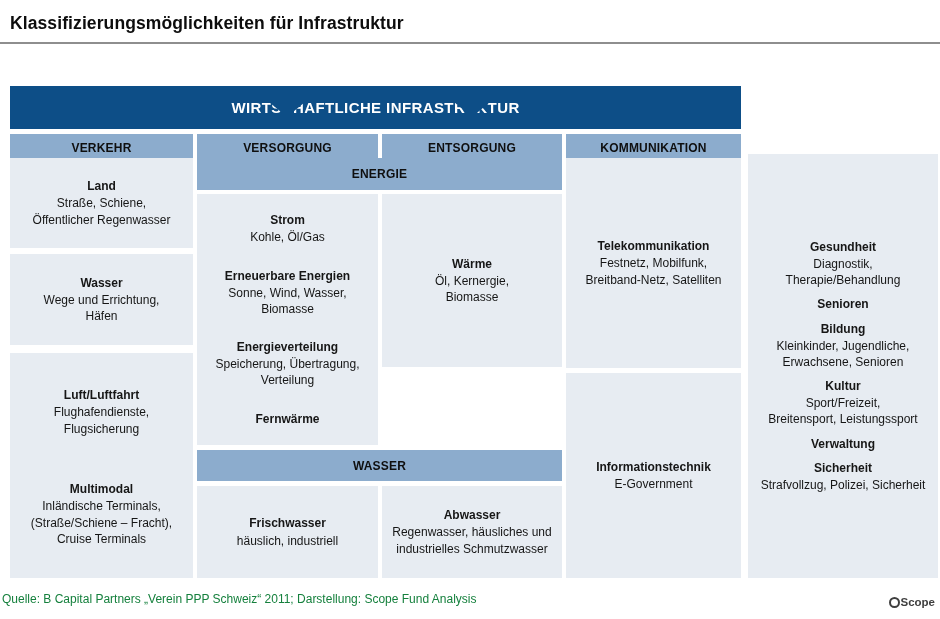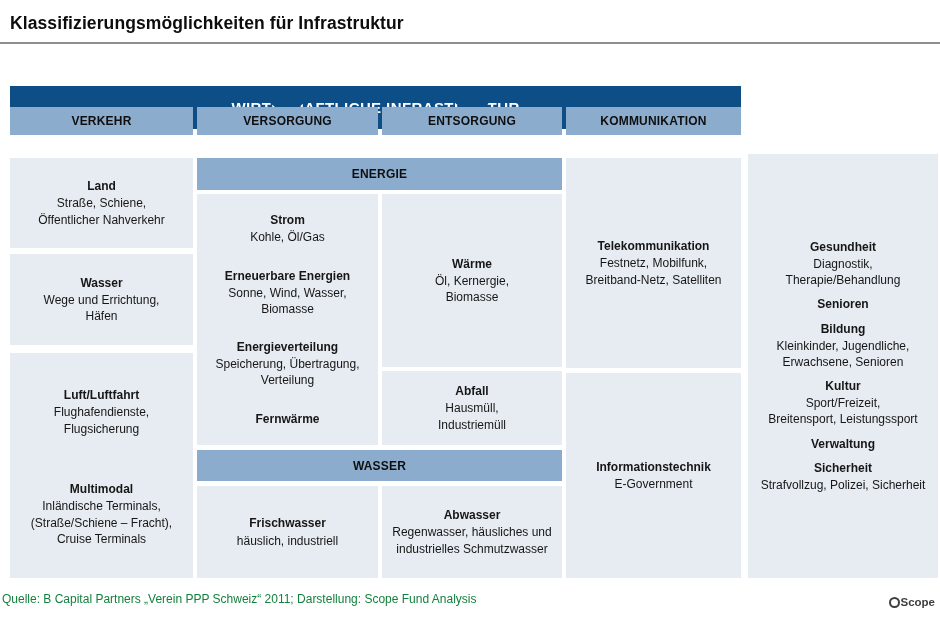--- a/index.html
+++ b/index.html
@@ -29,21 +29,21 @@
   .arrow {
     position: absolute; top: 102px; width: 0; height: 0;
     border-left: 18px solid transparent; border-right: 18px solid transparent;
     border-top: 15px solid #0d4e87;
   }
 
   .bar {
     background: #8caccd; display: flex; align-items: center; justify-content: center;
     font-weight: 700; font-size: 12px; color: #0f0f0f; letter-spacing: 0.2px;
   }
-  .col-bar { top: 107px; height: 28px; }
+  .col-bar { top: 134px; height: 28px; }
 
   .cell {
     background: #e7ecf2; display: flex; flex-direction: column;
     align-items: center; justify-content: center; text-align: center;
     font-size: 12px; line-height: 1.35; color: #161616; padding: 4px 6px;
   }
   .cell .h { font-weight: 700; }
   .cell .b { white-space: pre-line; margin-top: 1px; }
   .group { margin: 0; }
   .stack-versorgung { justify-content: center; }
@@ -78,21 +78,21 @@
   <div class="arrow" style="left:635px"></div>
 
   <div class="abs bar col-bar" style="left:10px;width:183px">VERKEHR</div>
   <div class="abs bar col-bar" style="left:197px;width:181px">VERSORGUNG</div>
   <div class="abs bar col-bar" style="left:382px;width:180px">ENTSORGUNG</div>
   <div class="abs bar col-bar" style="left:566px;width:175px">KOMMUNIKATION</div>
 
   <div class="abs cell" style="left:10px;top:158px;width:183px;height:90px">
     <div class="h">Land</div>
     <div class="b">Straße, Schiene,
-Öffentlicher Nahverkehr</div>
+Öffentlicher Regenwasser</div>
   </div>
   <div class="abs cell" style="left:10px;top:254px;width:183px;height:91px">
     <div class="h">Wasser</div>
     <div class="b">Wege und Errichtung,
 Häfen</div>
   </div>
   <div class="abs cell" style="left:10px;top:353px;width:183px;height:118px">
     <div class="h">Luft/Luftfahrt</div>
     <div class="b">Flughafendienste,
 Flugsicherung</div>
@@ -123,25 +123,20 @@
     </div>
     <div class="group">
       <div class="h">Fernwärme</div>
     </div>
   </div>
 
   <div class="abs cell" style="left:382px;top:194px;width:180px;height:173px">
     <div class="h">Wärme</div>
     <div class="b">Öl, Kernergie,
 Biomasse</div>
-  </div>
-  <div class="abs cell" style="left:382px;top:371px;width:180px;height:74px">
-    <div class="h">Abfall</div>
-    <div class="b">Hausmüll,
-Industriemüll</div>
   </div>
 
   <div class="abs bar" style="left:197px;top:450px;width:365px;height:31px">WASSER</div>
 
   <div class="abs cell" style="left:197px;top:486px;width:181px;height:92px">
     <div class="h">Frischwasser</div>
     <div class="b">häuslich, industriell</div>
   </div>
   <div class="abs cell" style="left:382px;top:486px;width:180px;height:92px">
     <div class="h">Abwasser</div>

